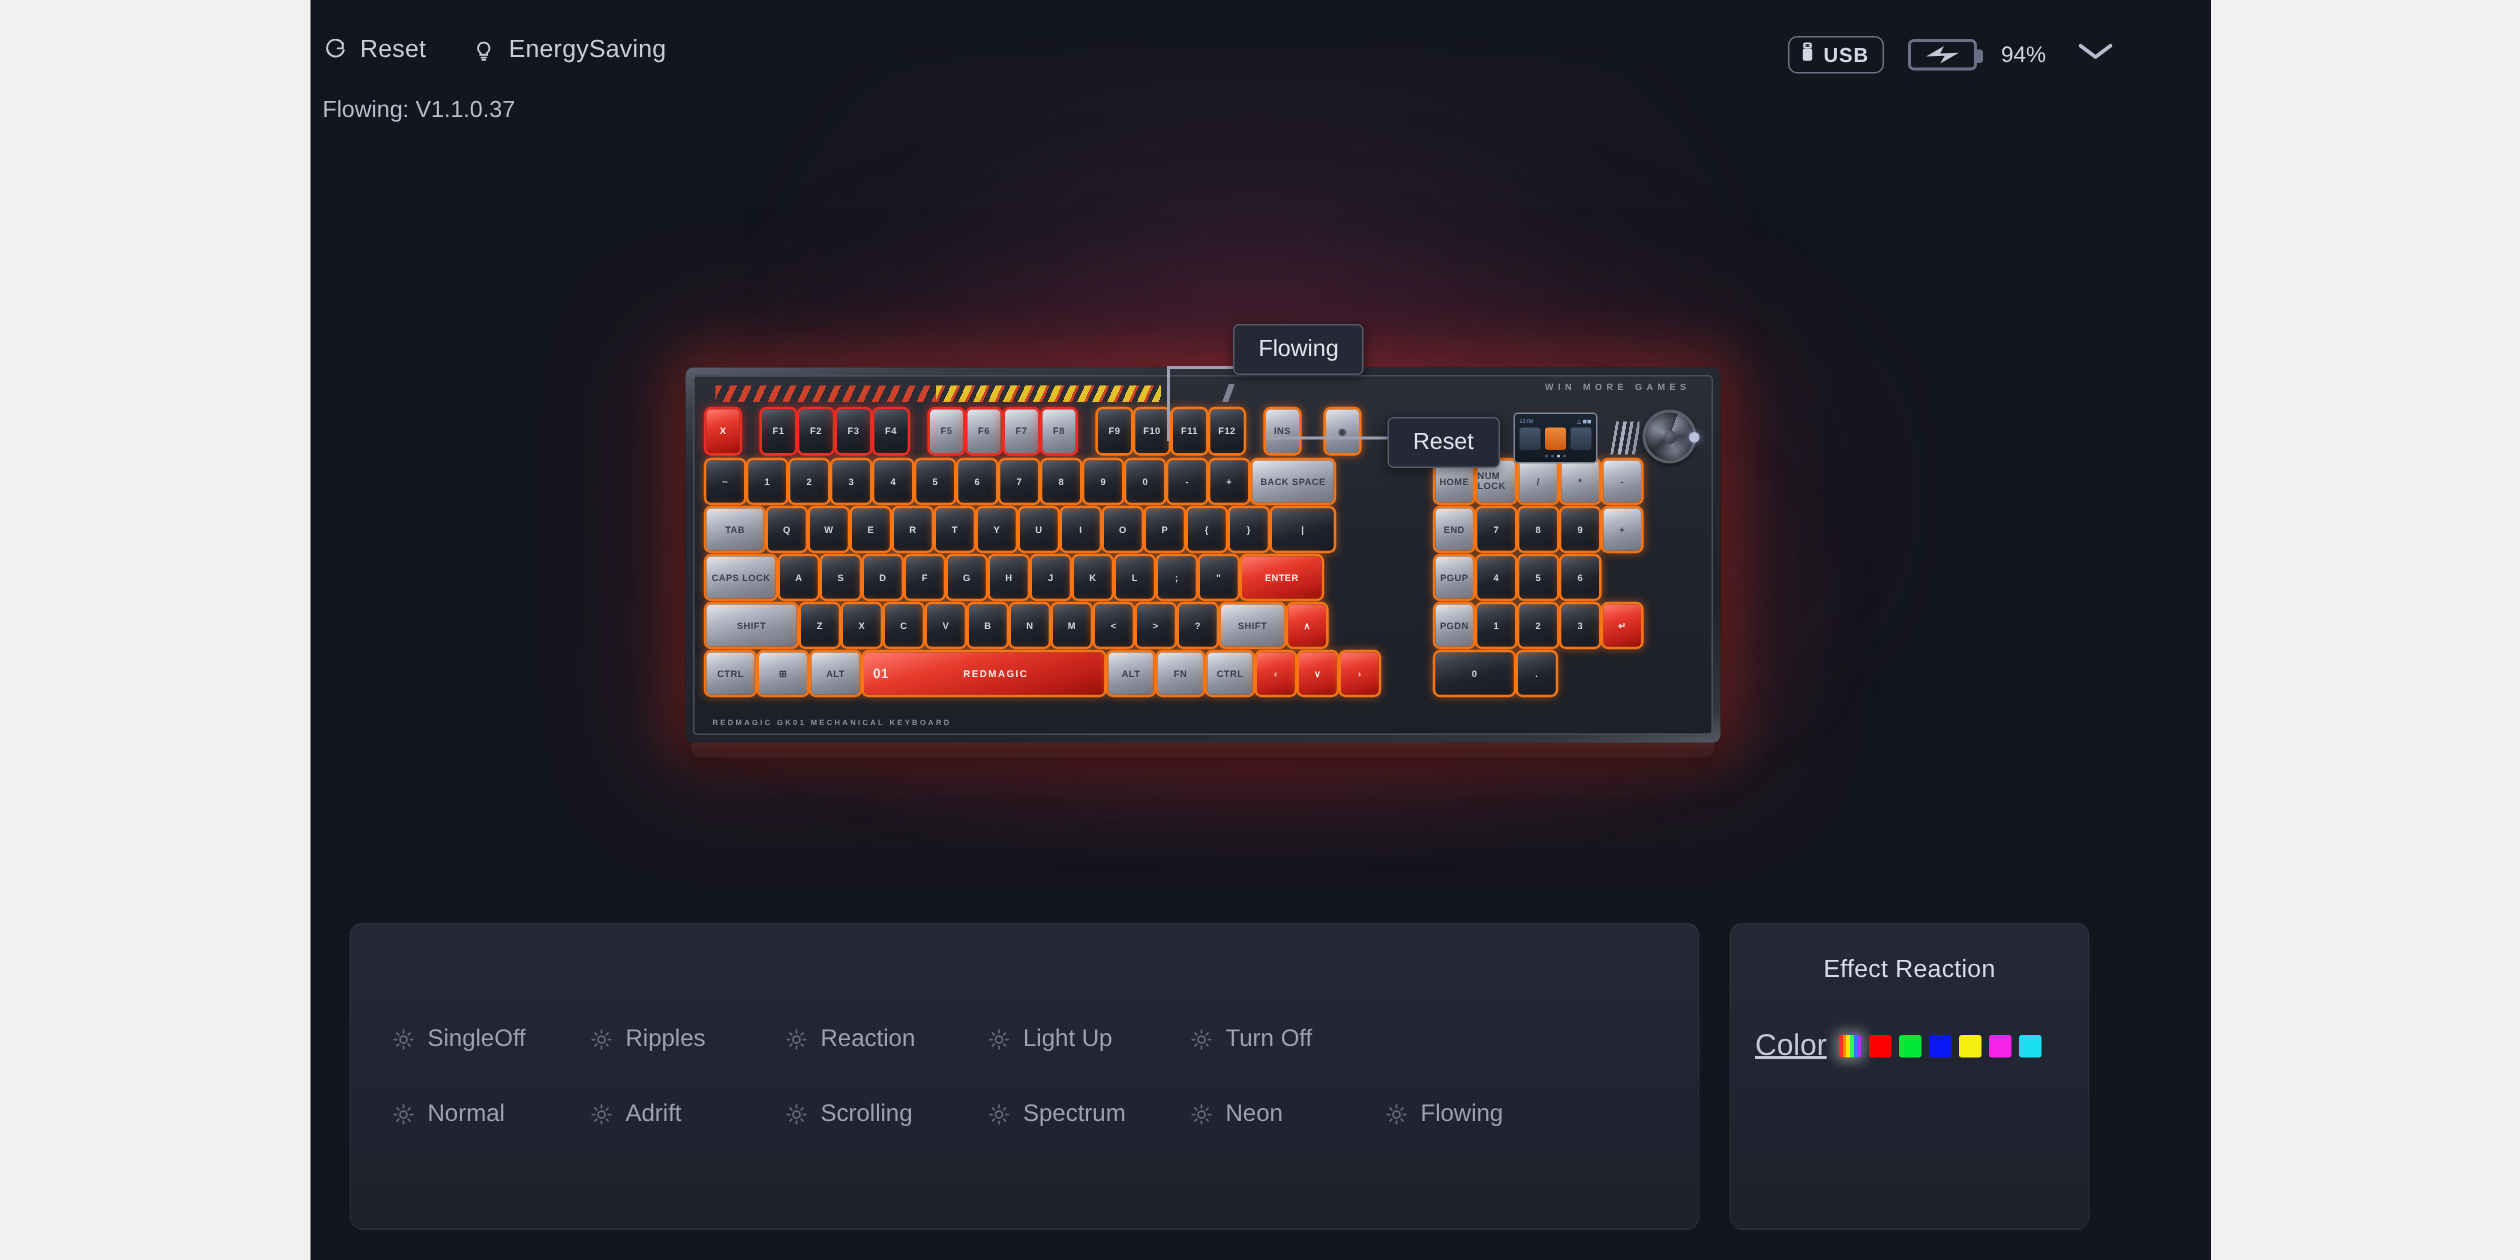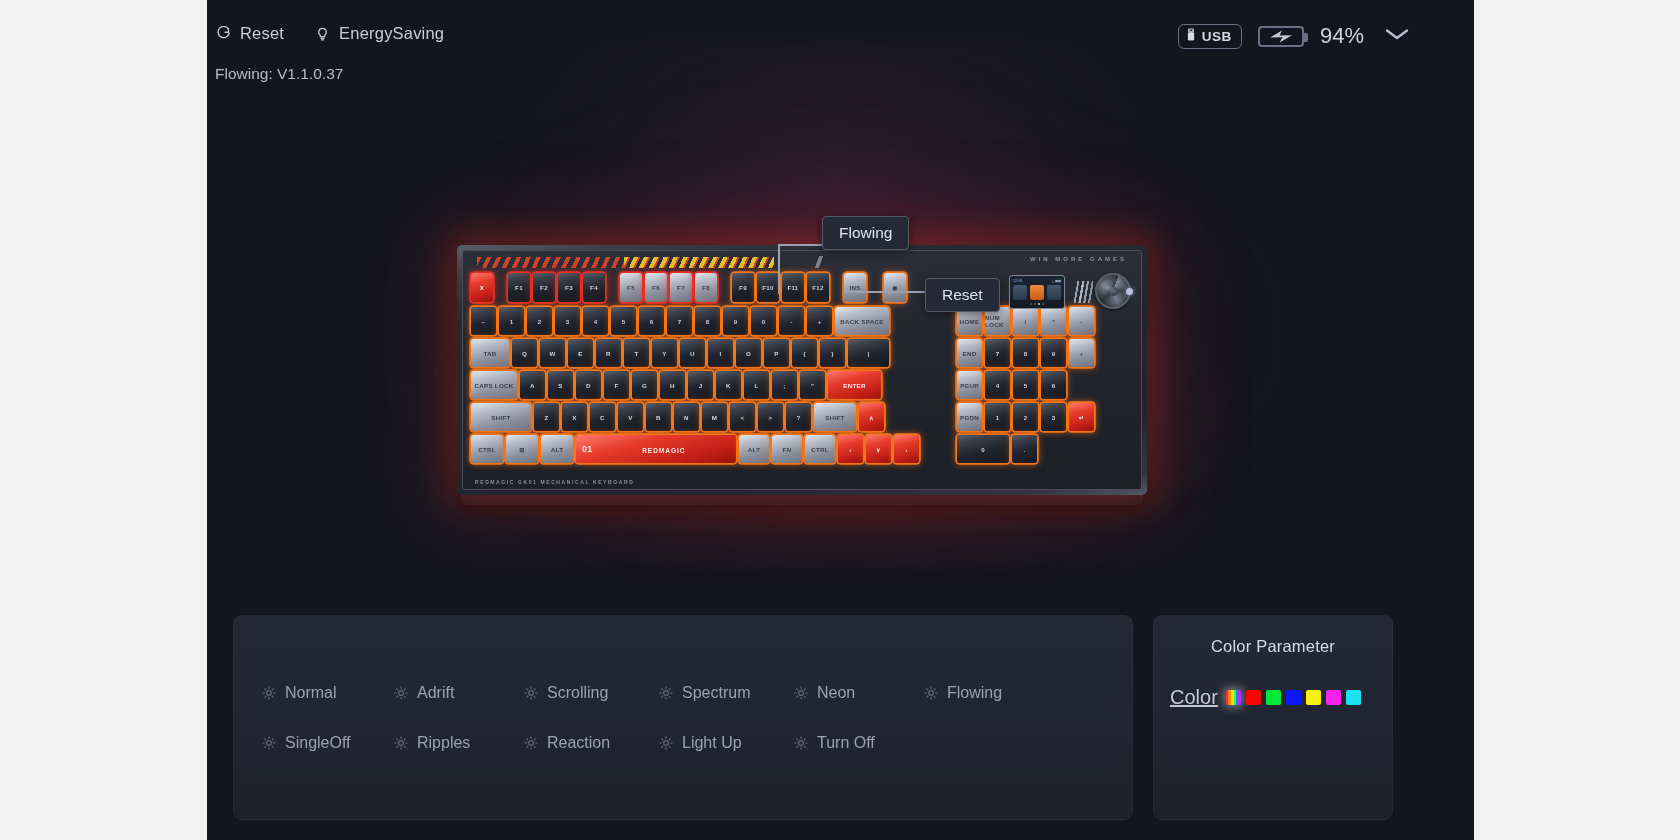--- a/index.html
+++ b/index.html
@@ -59,21 +59,21 @@
   }
   .batt {
     position: relative; width: 46px; height: 21px;
     border: 2px solid #6a7085; border-radius: 4px;
     display: flex; align-items: center; justify-content: center;
   }
   .batt::after {
     content: ""; position: absolute; right: -6px; top: 5px;
     width: 4px; height: 9px; background: #6a7085; border-radius: 0 2px 2px 0;
   }
-  .batt-pct { color: #cfd4e2; font-size: 22px; }
+  .batt-pct { color: #cfd4e2; font-size: 15px; }
   .chev { cursor: pointer; padding: 4px; }
 
   
   .kb-wrap { position: absolute; left: 250px; top: 245px; width: 690px; height: 250px; }
   .kb-outer {
     position: absolute; inset: 0;
     background: linear-gradient(170deg,#5a5f6c 0%,#3a3e49 8%,#272a33 20%,#20232b 75%,#33363f 94%,#545964 100%);
     border-radius: 5px;
     box-shadow: 0 0 34px 10px rgba(214,60,40,0.30), 0 0 80px 28px rgba(150,35,45,0.20), 0 6px 16px rgba(0,0,0,.6);
     padding: 5px;
@@ -382,21 +382,21 @@
               <div class="key" style="width: 25px;">1</div>
               <div class="key" style="width: 25px;">2</div>
               <div class="key" style="width: 25px;">3</div>
               <div class="key redcap" style="width: 25px;">↵</div>
             </div>
             <div class="krow" style="top: 162px; height: 28px;">
               <div class="key lightcap" style="width: 32px;">CTRL</div>
               <div class="key lightcap" style="width: 32px;">⊞</div>
               <div class="key lightcap" style="width: 32px;">ALT</div>
               <div class="key redcap" style="width: 160px; font-size: 7px;">
-                <span style="display:flex;align-items:flex-end;gap:5px;width:100%;padding:0 6px;">
+                <span style="display:flex;align-items:center;gap:5px;width:100%;padding:0 6px;">
                   <b style="font-size:9px">01</b>
                   <span style="flex:1"></span>
                   <span style="letter-spacing:1px;font-size:6.5px">REDMAGIC</span>
                   <span style="flex:1"></span>
                 </span>
               </div>
               <div class="key lightcap" style="width: 30px;">ALT</div>
               <div class="key lightcap" style="width: 30px;">FN</div>
               <div class="key lightcap" style="width: 30px;">CTRL</div>
               <div class="key redcap" style="width: 25px;">‹</div>
@@ -453,170 +453,170 @@
                 <circle cx="12" cy="12" r="4"></circle>
                 <line x1="12" y1="1.4" x2="12" y2="4.2"></line>
                 <line x1="12" y1="19.8" x2="12" y2="22.6"></line>
                 <line x1="1.4" y1="12" x2="4.2" y2="12"></line>
                 <line x1="19.8" y1="12" x2="22.6" y2="12"></line>
                 <line x1="4.6" y1="4.6" x2="6.6" y2="6.6"></line>
                 <line x1="17.4" y1="17.4" x2="19.4" y2="19.4"></line>
                 <line x1="19.4" y1="4.6" x2="17.4" y2="6.6"></line>
                 <line x1="6.6" y1="17.4" x2="4.6" y2="19.4"></line>
               </svg></span>
-            <span>Normal</span>
+            <span>SingleOff</span>
           </div>
           <div class="eff-item" style="position: absolute; left: 160px; top: 0px;">
             <span class="sun"><svg viewBox="0 0 24 24" width="14" height="14" fill="none" stroke="#9ba1b1" stroke-width="2" stroke-linecap="round">
                 <circle cx="12" cy="12" r="4"></circle>
                 <line x1="12" y1="1.4" x2="12" y2="4.2"></line>
                 <line x1="12" y1="19.8" x2="12" y2="22.6"></line>
                 <line x1="1.4" y1="12" x2="4.2" y2="12"></line>
                 <line x1="19.8" y1="12" x2="22.6" y2="12"></line>
                 <line x1="4.6" y1="4.6" x2="6.6" y2="6.6"></line>
                 <line x1="17.4" y1="17.4" x2="19.4" y2="19.4"></line>
                 <line x1="19.4" y1="4.6" x2="17.4" y2="6.6"></line>
                 <line x1="6.6" y1="17.4" x2="4.6" y2="19.4"></line>
               </svg></span>
-            <span>Adrift</span>
+            <span>Ripples</span>
           </div>
           <div class="eff-item" style="position: absolute; left: 290px; top: 0px;">
             <span class="sun"><svg viewBox="0 0 24 24" width="14" height="14" fill="none" stroke="#9ba1b1" stroke-width="2" stroke-linecap="round">
                 <circle cx="12" cy="12" r="4"></circle>
                 <line x1="12" y1="1.4" x2="12" y2="4.2"></line>
                 <line x1="12" y1="19.8" x2="12" y2="22.6"></line>
                 <line x1="1.4" y1="12" x2="4.2" y2="12"></line>
                 <line x1="19.8" y1="12" x2="22.6" y2="12"></line>
                 <line x1="4.6" y1="4.6" x2="6.6" y2="6.6"></line>
                 <line x1="17.4" y1="17.4" x2="19.4" y2="19.4"></line>
                 <line x1="19.4" y1="4.6" x2="17.4" y2="6.6"></line>
                 <line x1="6.6" y1="17.4" x2="4.6" y2="19.4"></line>
               </svg></span>
-            <span>Scrolling</span>
+            <span>Reaction</span>
           </div>
           <div class="eff-item" style="position: absolute; left: 425px; top: 0px;">
             <span class="sun"><svg viewBox="0 0 24 24" width="14" height="14" fill="none" stroke="#9ba1b1" stroke-width="2" stroke-linecap="round">
                 <circle cx="12" cy="12" r="4"></circle>
                 <line x1="12" y1="1.4" x2="12" y2="4.2"></line>
                 <line x1="12" y1="19.8" x2="12" y2="22.6"></line>
                 <line x1="1.4" y1="12" x2="4.2" y2="12"></line>
                 <line x1="19.8" y1="12" x2="22.6" y2="12"></line>
                 <line x1="4.6" y1="4.6" x2="6.6" y2="6.6"></line>
                 <line x1="17.4" y1="17.4" x2="19.4" y2="19.4"></line>
                 <line x1="19.4" y1="4.6" x2="17.4" y2="6.6"></line>
                 <line x1="6.6" y1="17.4" x2="4.6" y2="19.4"></line>
               </svg></span>
-            <span>Spectrum</span>
+            <span>Light Up</span>
           </div>
           <div class="eff-item" style="position: absolute; left: 560px; top: 0px;">
             <span class="sun"><svg viewBox="0 0 24 24" width="14" height="14" fill="none" stroke="#9ba1b1" stroke-width="2" stroke-linecap="round">
                 <circle cx="12" cy="12" r="4"></circle>
                 <line x1="12" y1="1.4" x2="12" y2="4.2"></line>
                 <line x1="12" y1="19.8" x2="12" y2="22.6"></line>
                 <line x1="1.4" y1="12" x2="4.2" y2="12"></line>
                 <line x1="19.8" y1="12" x2="22.6" y2="12"></line>
                 <line x1="4.6" y1="4.6" x2="6.6" y2="6.6"></line>
                 <line x1="17.4" y1="17.4" x2="19.4" y2="19.4"></line>
                 <line x1="19.4" y1="4.6" x2="17.4" y2="6.6"></line>
                 <line x1="6.6" y1="17.4" x2="4.6" y2="19.4"></line>
               </svg></span>
-            <span>Neon</span>
-          </div>
-          <div class="eff-item" style="position: absolute; left: 690px; top: 0px;">
-            <span class="sun"><svg viewBox="0 0 24 24" width="14" height="14" fill="none" stroke="#9ba1b1" stroke-width="2" stroke-linecap="round">
-                <circle cx="12" cy="12" r="4"></circle>
-                <line x1="12" y1="1.4" x2="12" y2="4.2"></line>
-                <line x1="12" y1="19.8" x2="12" y2="22.6"></line>
-                <line x1="1.4" y1="12" x2="4.2" y2="12"></line>
-                <line x1="19.8" y1="12" x2="22.6" y2="12"></line>
-                <line x1="4.6" y1="4.6" x2="6.6" y2="6.6"></line>
-                <line x1="17.4" y1="17.4" x2="19.4" y2="19.4"></line>
-                <line x1="19.4" y1="4.6" x2="17.4" y2="6.6"></line>
-                <line x1="6.6" y1="17.4" x2="4.6" y2="19.4"></line>
-              </svg></span>
-            <span>Flowing</span>
+            <span>Turn Off</span>
           </div>
         </div>
         <div class="eff-row" style="position: relative; height: 50px;">
           <div class="eff-item" style="position: absolute; left: 28px; top: 0px;">
             <span class="sun"><svg viewBox="0 0 24 24" width="14" height="14" fill="none" stroke="#9ba1b1" stroke-width="2" stroke-linecap="round">
                 <circle cx="12" cy="12" r="4"></circle>
                 <line x1="12" y1="1.4" x2="12" y2="4.2"></line>
                 <line x1="12" y1="19.8" x2="12" y2="22.6"></line>
                 <line x1="1.4" y1="12" x2="4.2" y2="12"></line>
                 <line x1="19.8" y1="12" x2="22.6" y2="12"></line>
                 <line x1="4.6" y1="4.6" x2="6.6" y2="6.6"></line>
                 <line x1="17.4" y1="17.4" x2="19.4" y2="19.4"></line>
                 <line x1="19.4" y1="4.6" x2="17.4" y2="6.6"></line>
                 <line x1="6.6" y1="17.4" x2="4.6" y2="19.4"></line>
               </svg></span>
-            <span>SingleOff</span>
+            <span>Normal</span>
           </div>
           <div class="eff-item" style="position: absolute; left: 160px; top: 0px;">
             <span class="sun"><svg viewBox="0 0 24 24" width="14" height="14" fill="none" stroke="#9ba1b1" stroke-width="2" stroke-linecap="round">
                 <circle cx="12" cy="12" r="4"></circle>
                 <line x1="12" y1="1.4" x2="12" y2="4.2"></line>
                 <line x1="12" y1="19.8" x2="12" y2="22.6"></line>
                 <line x1="1.4" y1="12" x2="4.2" y2="12"></line>
                 <line x1="19.8" y1="12" x2="22.6" y2="12"></line>
                 <line x1="4.6" y1="4.6" x2="6.6" y2="6.6"></line>
                 <line x1="17.4" y1="17.4" x2="19.4" y2="19.4"></line>
                 <line x1="19.4" y1="4.6" x2="17.4" y2="6.6"></line>
                 <line x1="6.6" y1="17.4" x2="4.6" y2="19.4"></line>
               </svg></span>
-            <span>Ripples</span>
+            <span>Adrift</span>
           </div>
           <div class="eff-item" style="position: absolute; left: 290px; top: 0px;">
             <span class="sun"><svg viewBox="0 0 24 24" width="14" height="14" fill="none" stroke="#9ba1b1" stroke-width="2" stroke-linecap="round">
                 <circle cx="12" cy="12" r="4"></circle>
                 <line x1="12" y1="1.4" x2="12" y2="4.2"></line>
                 <line x1="12" y1="19.8" x2="12" y2="22.6"></line>
                 <line x1="1.4" y1="12" x2="4.2" y2="12"></line>
                 <line x1="19.8" y1="12" x2="22.6" y2="12"></line>
                 <line x1="4.6" y1="4.6" x2="6.6" y2="6.6"></line>
                 <line x1="17.4" y1="17.4" x2="19.4" y2="19.4"></line>
                 <line x1="19.4" y1="4.6" x2="17.4" y2="6.6"></line>
                 <line x1="6.6" y1="17.4" x2="4.6" y2="19.4"></line>
               </svg></span>
-            <span>Reaction</span>
+            <span>Scrolling</span>
           </div>
           <div class="eff-item" style="position: absolute; left: 425px; top: 0px;">
             <span class="sun"><svg viewBox="0 0 24 24" width="14" height="14" fill="none" stroke="#9ba1b1" stroke-width="2" stroke-linecap="round">
                 <circle cx="12" cy="12" r="4"></circle>
                 <line x1="12" y1="1.4" x2="12" y2="4.2"></line>
                 <line x1="12" y1="19.8" x2="12" y2="22.6"></line>
                 <line x1="1.4" y1="12" x2="4.2" y2="12"></line>
                 <line x1="19.8" y1="12" x2="22.6" y2="12"></line>
                 <line x1="4.6" y1="4.6" x2="6.6" y2="6.6"></line>
                 <line x1="17.4" y1="17.4" x2="19.4" y2="19.4"></line>
                 <line x1="19.4" y1="4.6" x2="17.4" y2="6.6"></line>
                 <line x1="6.6" y1="17.4" x2="4.6" y2="19.4"></line>
               </svg></span>
-            <span>Light Up</span>
+            <span>Spectrum</span>
           </div>
           <div class="eff-item" style="position: absolute; left: 560px; top: 0px;">
             <span class="sun"><svg viewBox="0 0 24 24" width="14" height="14" fill="none" stroke="#9ba1b1" stroke-width="2" stroke-linecap="round">
                 <circle cx="12" cy="12" r="4"></circle>
                 <line x1="12" y1="1.4" x2="12" y2="4.2"></line>
                 <line x1="12" y1="19.8" x2="12" y2="22.6"></line>
                 <line x1="1.4" y1="12" x2="4.2" y2="12"></line>
                 <line x1="19.8" y1="12" x2="22.6" y2="12"></line>
                 <line x1="4.6" y1="4.6" x2="6.6" y2="6.6"></line>
                 <line x1="17.4" y1="17.4" x2="19.4" y2="19.4"></line>
                 <line x1="19.4" y1="4.6" x2="17.4" y2="6.6"></line>
                 <line x1="6.6" y1="17.4" x2="4.6" y2="19.4"></line>
               </svg></span>
-            <span>Turn Off</span>
+            <span>Neon</span>
+          </div>
+          <div class="eff-item" style="position: absolute; left: 690px; top: 0px;">
+            <span class="sun"><svg viewBox="0 0 24 24" width="14" height="14" fill="none" stroke="#9ba1b1" stroke-width="2" stroke-linecap="round">
+                <circle cx="12" cy="12" r="4"></circle>
+                <line x1="12" y1="1.4" x2="12" y2="4.2"></line>
+                <line x1="12" y1="19.8" x2="12" y2="22.6"></line>
+                <line x1="1.4" y1="12" x2="4.2" y2="12"></line>
+                <line x1="19.8" y1="12" x2="22.6" y2="12"></line>
+                <line x1="4.6" y1="4.6" x2="6.6" y2="6.6"></line>
+                <line x1="17.4" y1="17.4" x2="19.4" y2="19.4"></line>
+                <line x1="19.4" y1="4.6" x2="17.4" y2="6.6"></line>
+                <line x1="6.6" y1="17.4" x2="4.6" y2="19.4"></line>
+              </svg></span>
+            <span>Flowing</span>
           </div>
         </div>
       </div>
   </div>
 
   <div class="panel" id="panel-param">
-    <div class="panel-title">Color Parameter</div>
+    <div class="panel-title">Effect Reaction</div>
     <div class="param-body">
       <div class="crow">
         <div class="clabel">Color</div>
         <div class="swatches" id="sw-host">
             <div class="sw rainbow"></div>
             <div class="sw" style="background: rgb(255, 0, 0);"></div>
             <div class="sw" style="background: rgb(0, 232, 56);"></div>
             <div class="sw" style="background: rgb(10, 24, 245);"></div>
             <div class="sw" style="background: rgb(245, 239, 18);"></div>
             <div class="sw" style="background: rgb(245, 36, 232);"></div>

